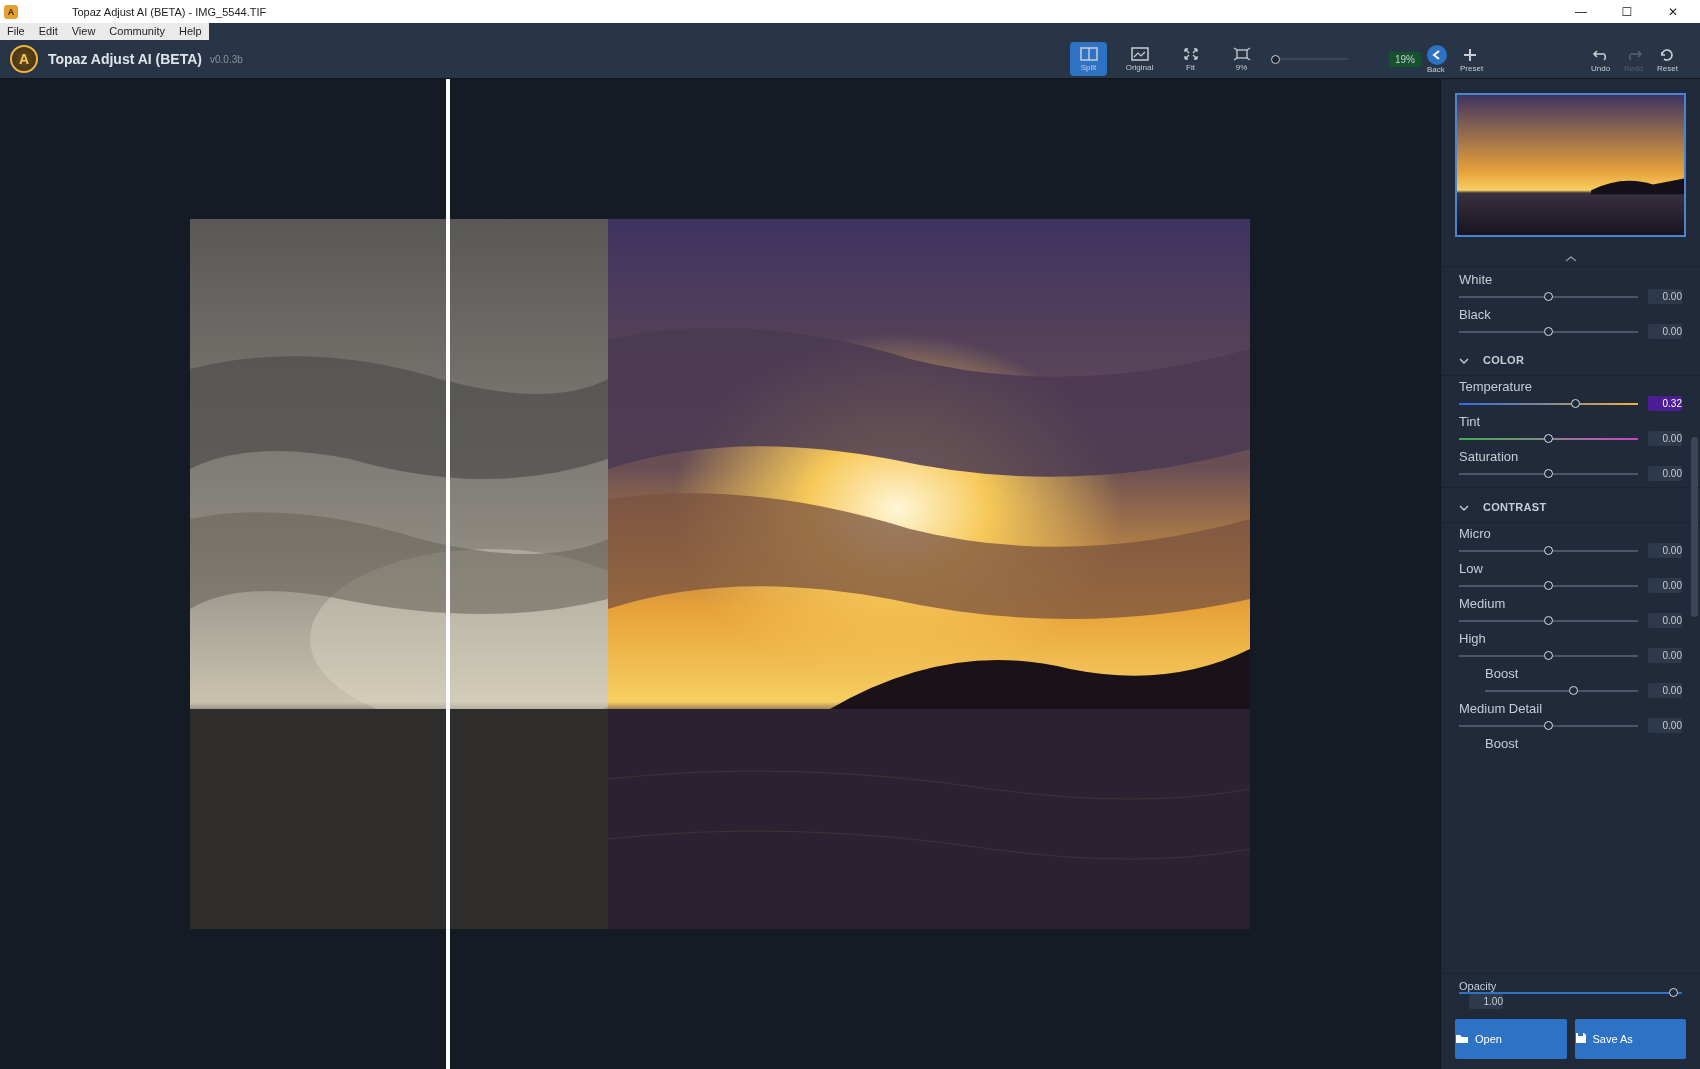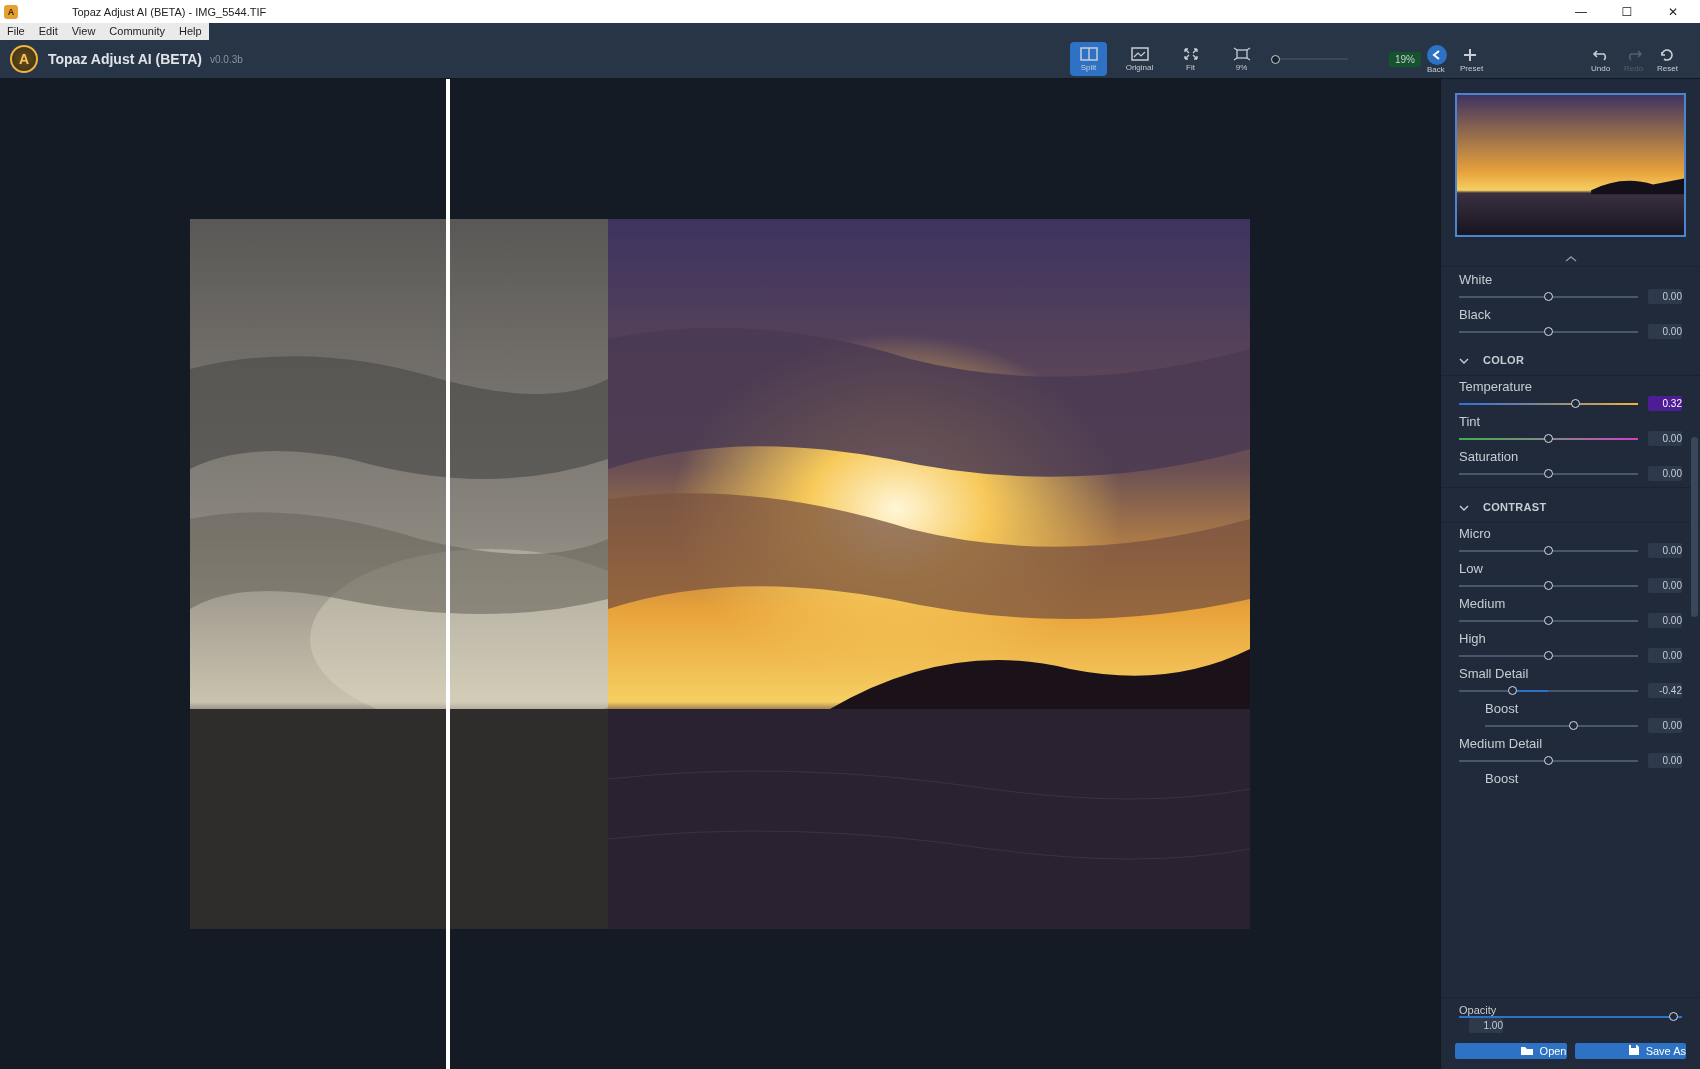--- a/index.html
+++ b/index.html
@@ -71,21 +71,21 @@
 .slider-val.highlight { background: #4c1d95; color:#fff;}
 .section-hdr { display: flex; align-items: center; padding: 10px 18px 6px 18px; border-top: 1px solid #1a2332; border-bottom: 1px solid #1a2332; margin-top:6px; }
 .section-hdr.first { border-top:none; margin-top:2px; }
 .section-hdr .chev { margin-right: 14px; }
 .section-hdr .sec-name { font-size: 11px; font-weight: 600; color: #c8cdd4; letter-spacing: .3px; }
 .opacity-row { border-top:1px solid #1a2332; padding:6px 18px 0 18px; }
 .opacity-row .s-ctrl .slider-track .fill-full{position:absolute;left:0;right:0;height:2px;background:#2d72c4;}
 
 
 .bottom-btns { display: flex; gap: 8px; padding: 10px 14px; }
-.btn { flex: 1; height: 16px; background: #2d72c4; border-radius: 2px; display: flex; align-items: center; justify-content: flex-end; gap: 6px; font-size: 11px; color: #fff; font-weight:500;}
+.btn { flex: 1; height: 40px; background: #2d72c4; border-radius: 2px; display: flex; align-items: center; justify-content: flex-start; gap: 6px; font-size: 11px; color: #fff; font-weight:500;}
 .btn svg { fill: #fff; }
 
 </style>
 </head>
 <body>
 
 <div class="titlebar">
   <div class="app-ico">A</div>
   <div class="title-text">Topaz Adjust AI (BETA) - IMG_5544.TIF</div>
   <div class="win-controls">
@@ -372,30 +372,20 @@
         <div class="s-label">High</div>
         <div class="s-ctrl">
             <div class="slider-track">
               <div class="slider-knob" style="left:calc(50% - 4.5px)"></div>
             </div>
             <div class="slider-val">0.00</div>
           </div>
       </div>
 
       <div class="slider-row">
-        <div class="s-label">Small Detail</div>
-        <div class="s-ctrl">
-          <div class="slider-track">
-            <div class="fill-right" style="left:30%;width:20%"></div>
-            <div class="slider-knob" style="left:calc(30% - 4.5px)"></div>
-          </div>
-          <div class="slider-val">-0.42</div>
-        </div>
-      </div>
-      <div class="slider-row">
         <div class="s-label indent">Boost</div>
         <div class="s-ctrl" style="padding-left:26px">
             <div class="slider-track">
               <div class="slider-knob" style="left:calc(58% - 4.5px)"></div>
             </div>
             <div class="slider-val">0.00</div>
           </div>
       </div>
       <div class="slider-row">
         <div class="s-label">Medium Detail</div>

